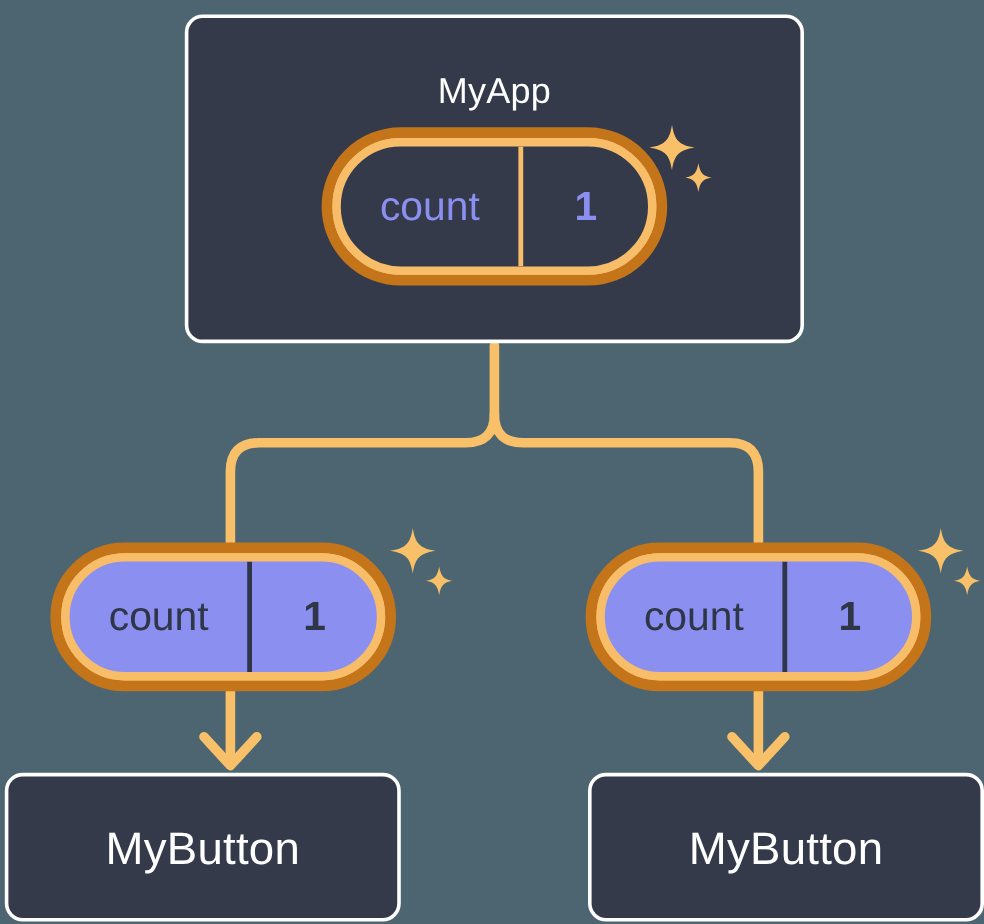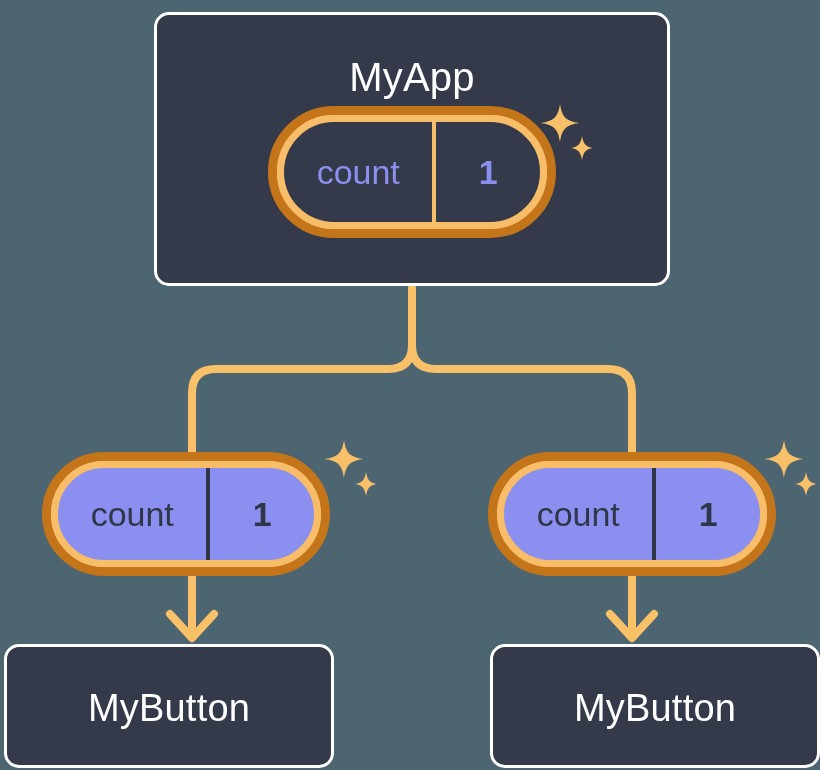--- a/index.html
+++ b/index.html
@@ -48,21 +48,21 @@
 
   #card-myapp {
     left: 154px;
     top: 12px;
     width: 516px;
     height: 274px;
   }
   #card-myapp .card-title {
     position: absolute;
     top: 40px;
-    font-size: 40px;
+    font-size: 30px;
     line-height: 44px;
   }
 
   .card-mybutton {
     width: 330px;
     height: 124px;
     top: 644px;
     text-decoration: underline;
   }
   #card-mybutton-left  { left: 4px; }

